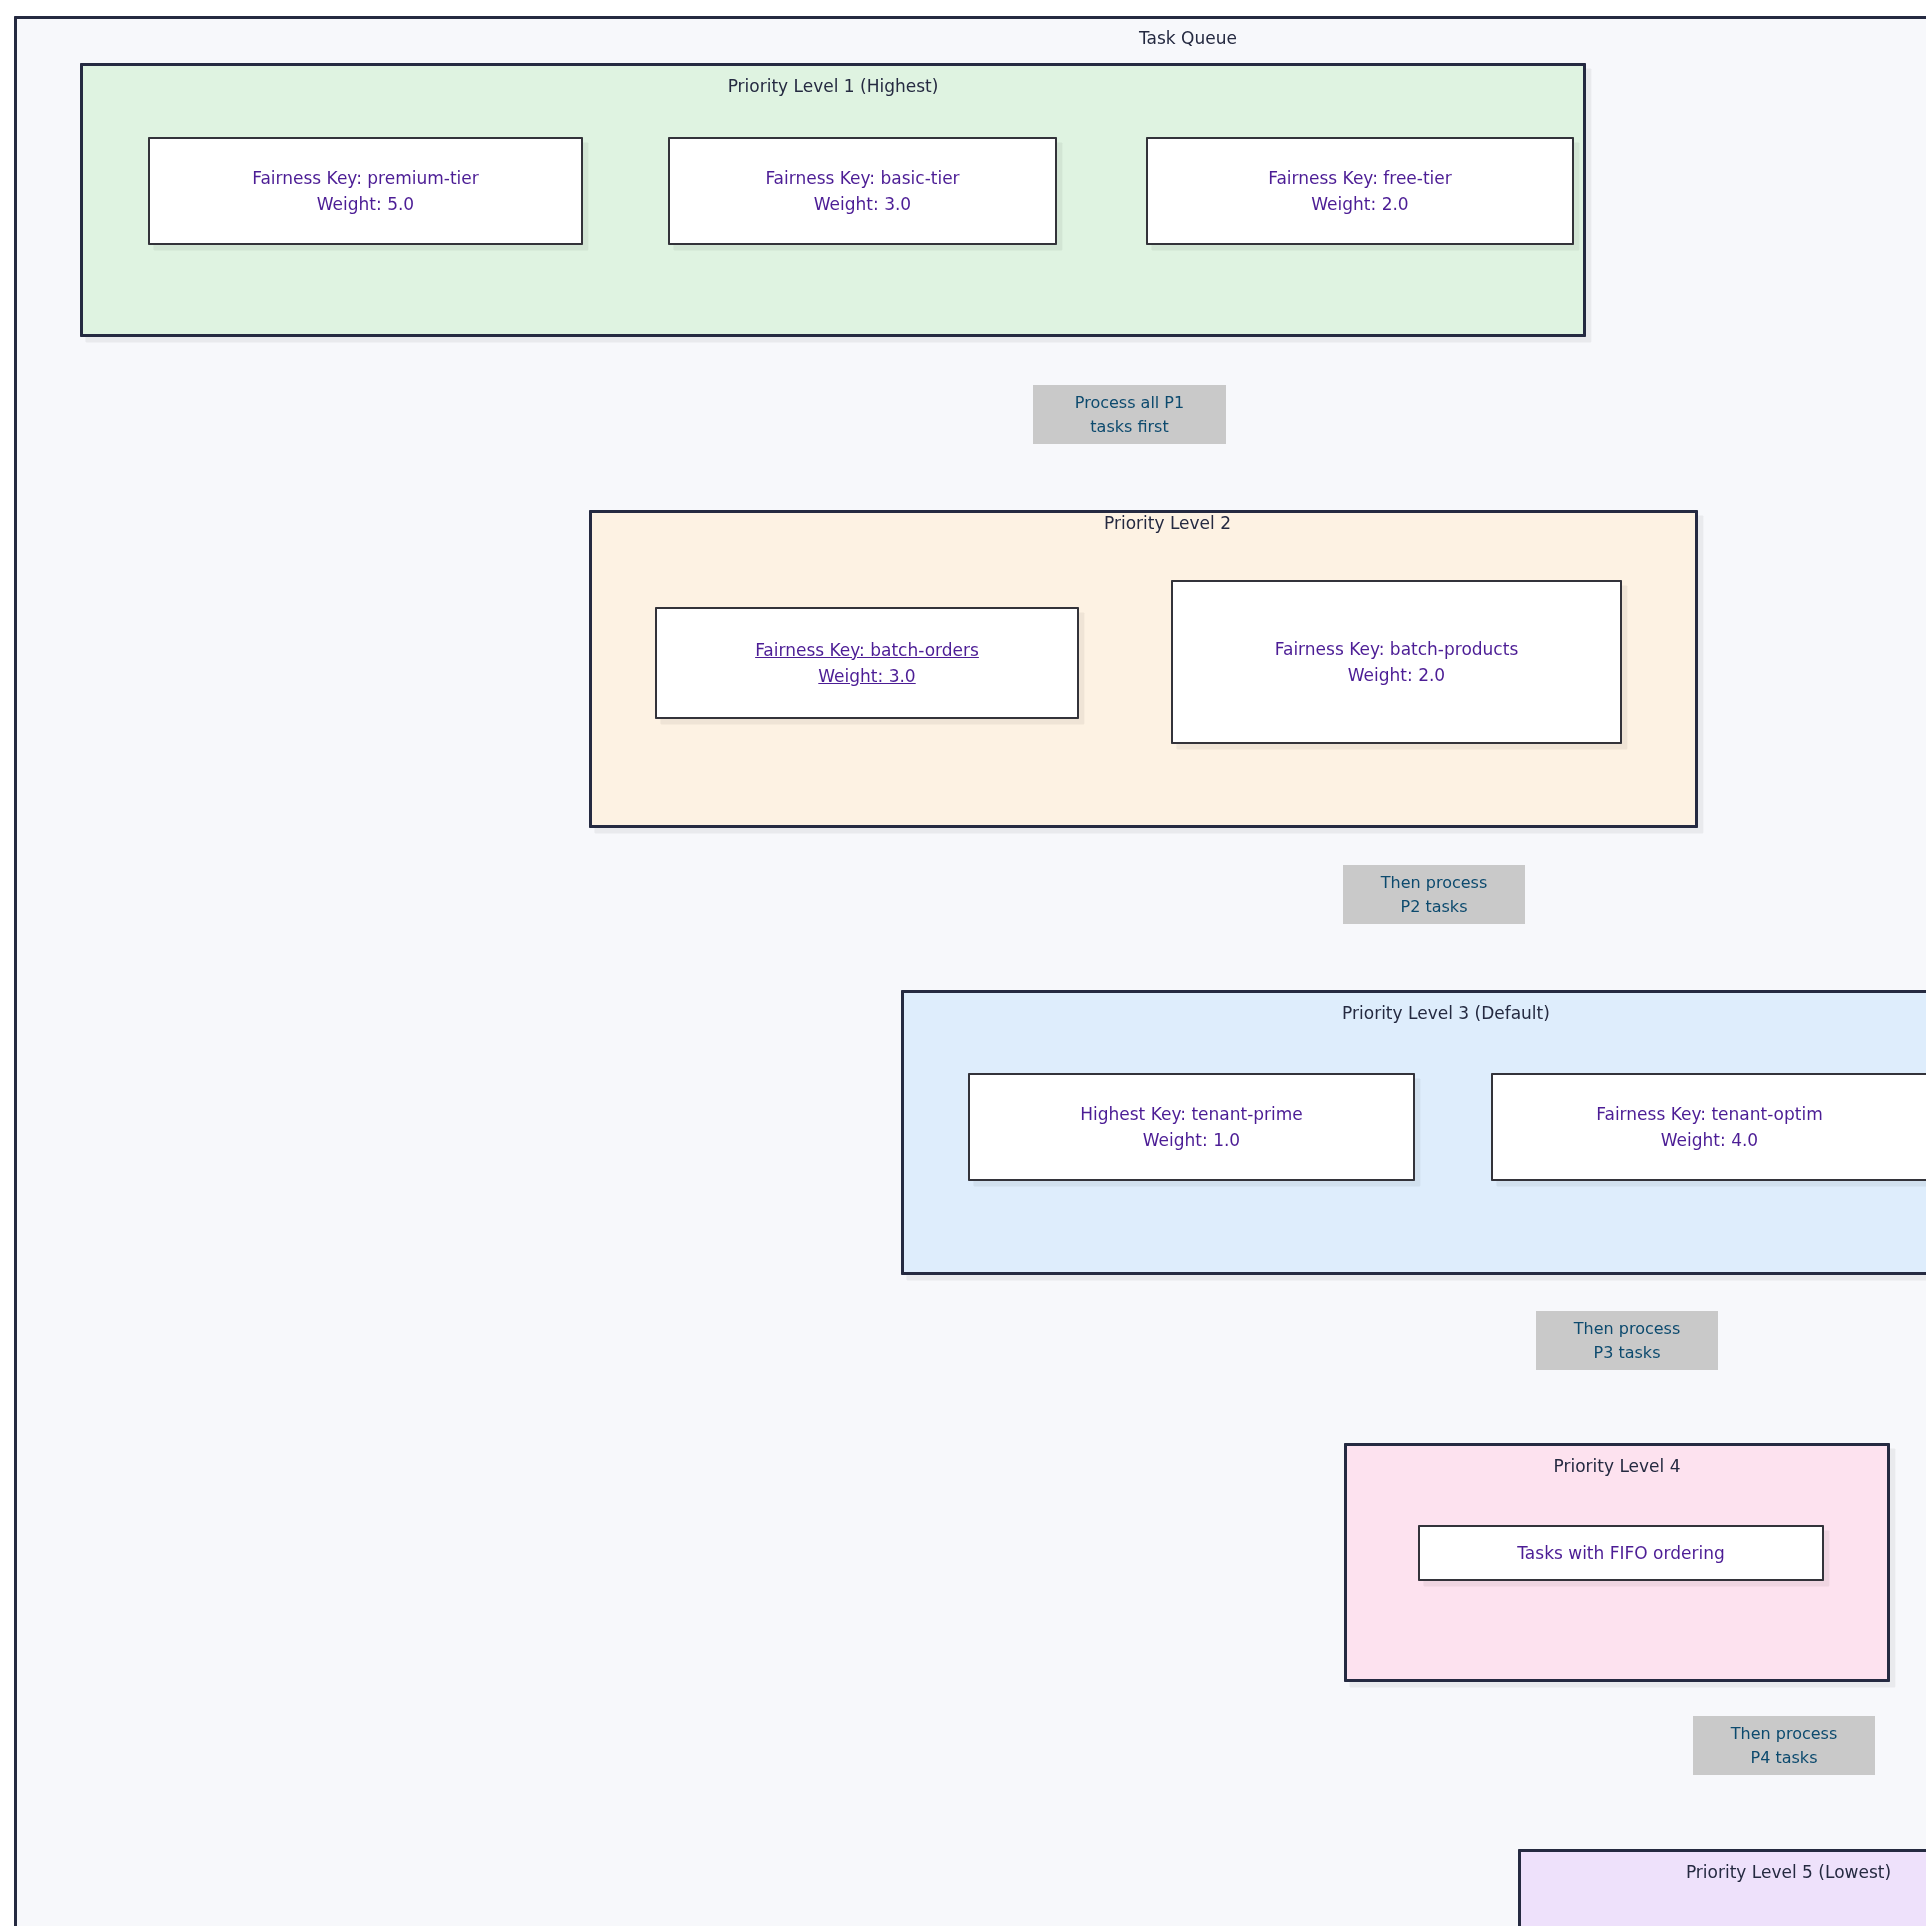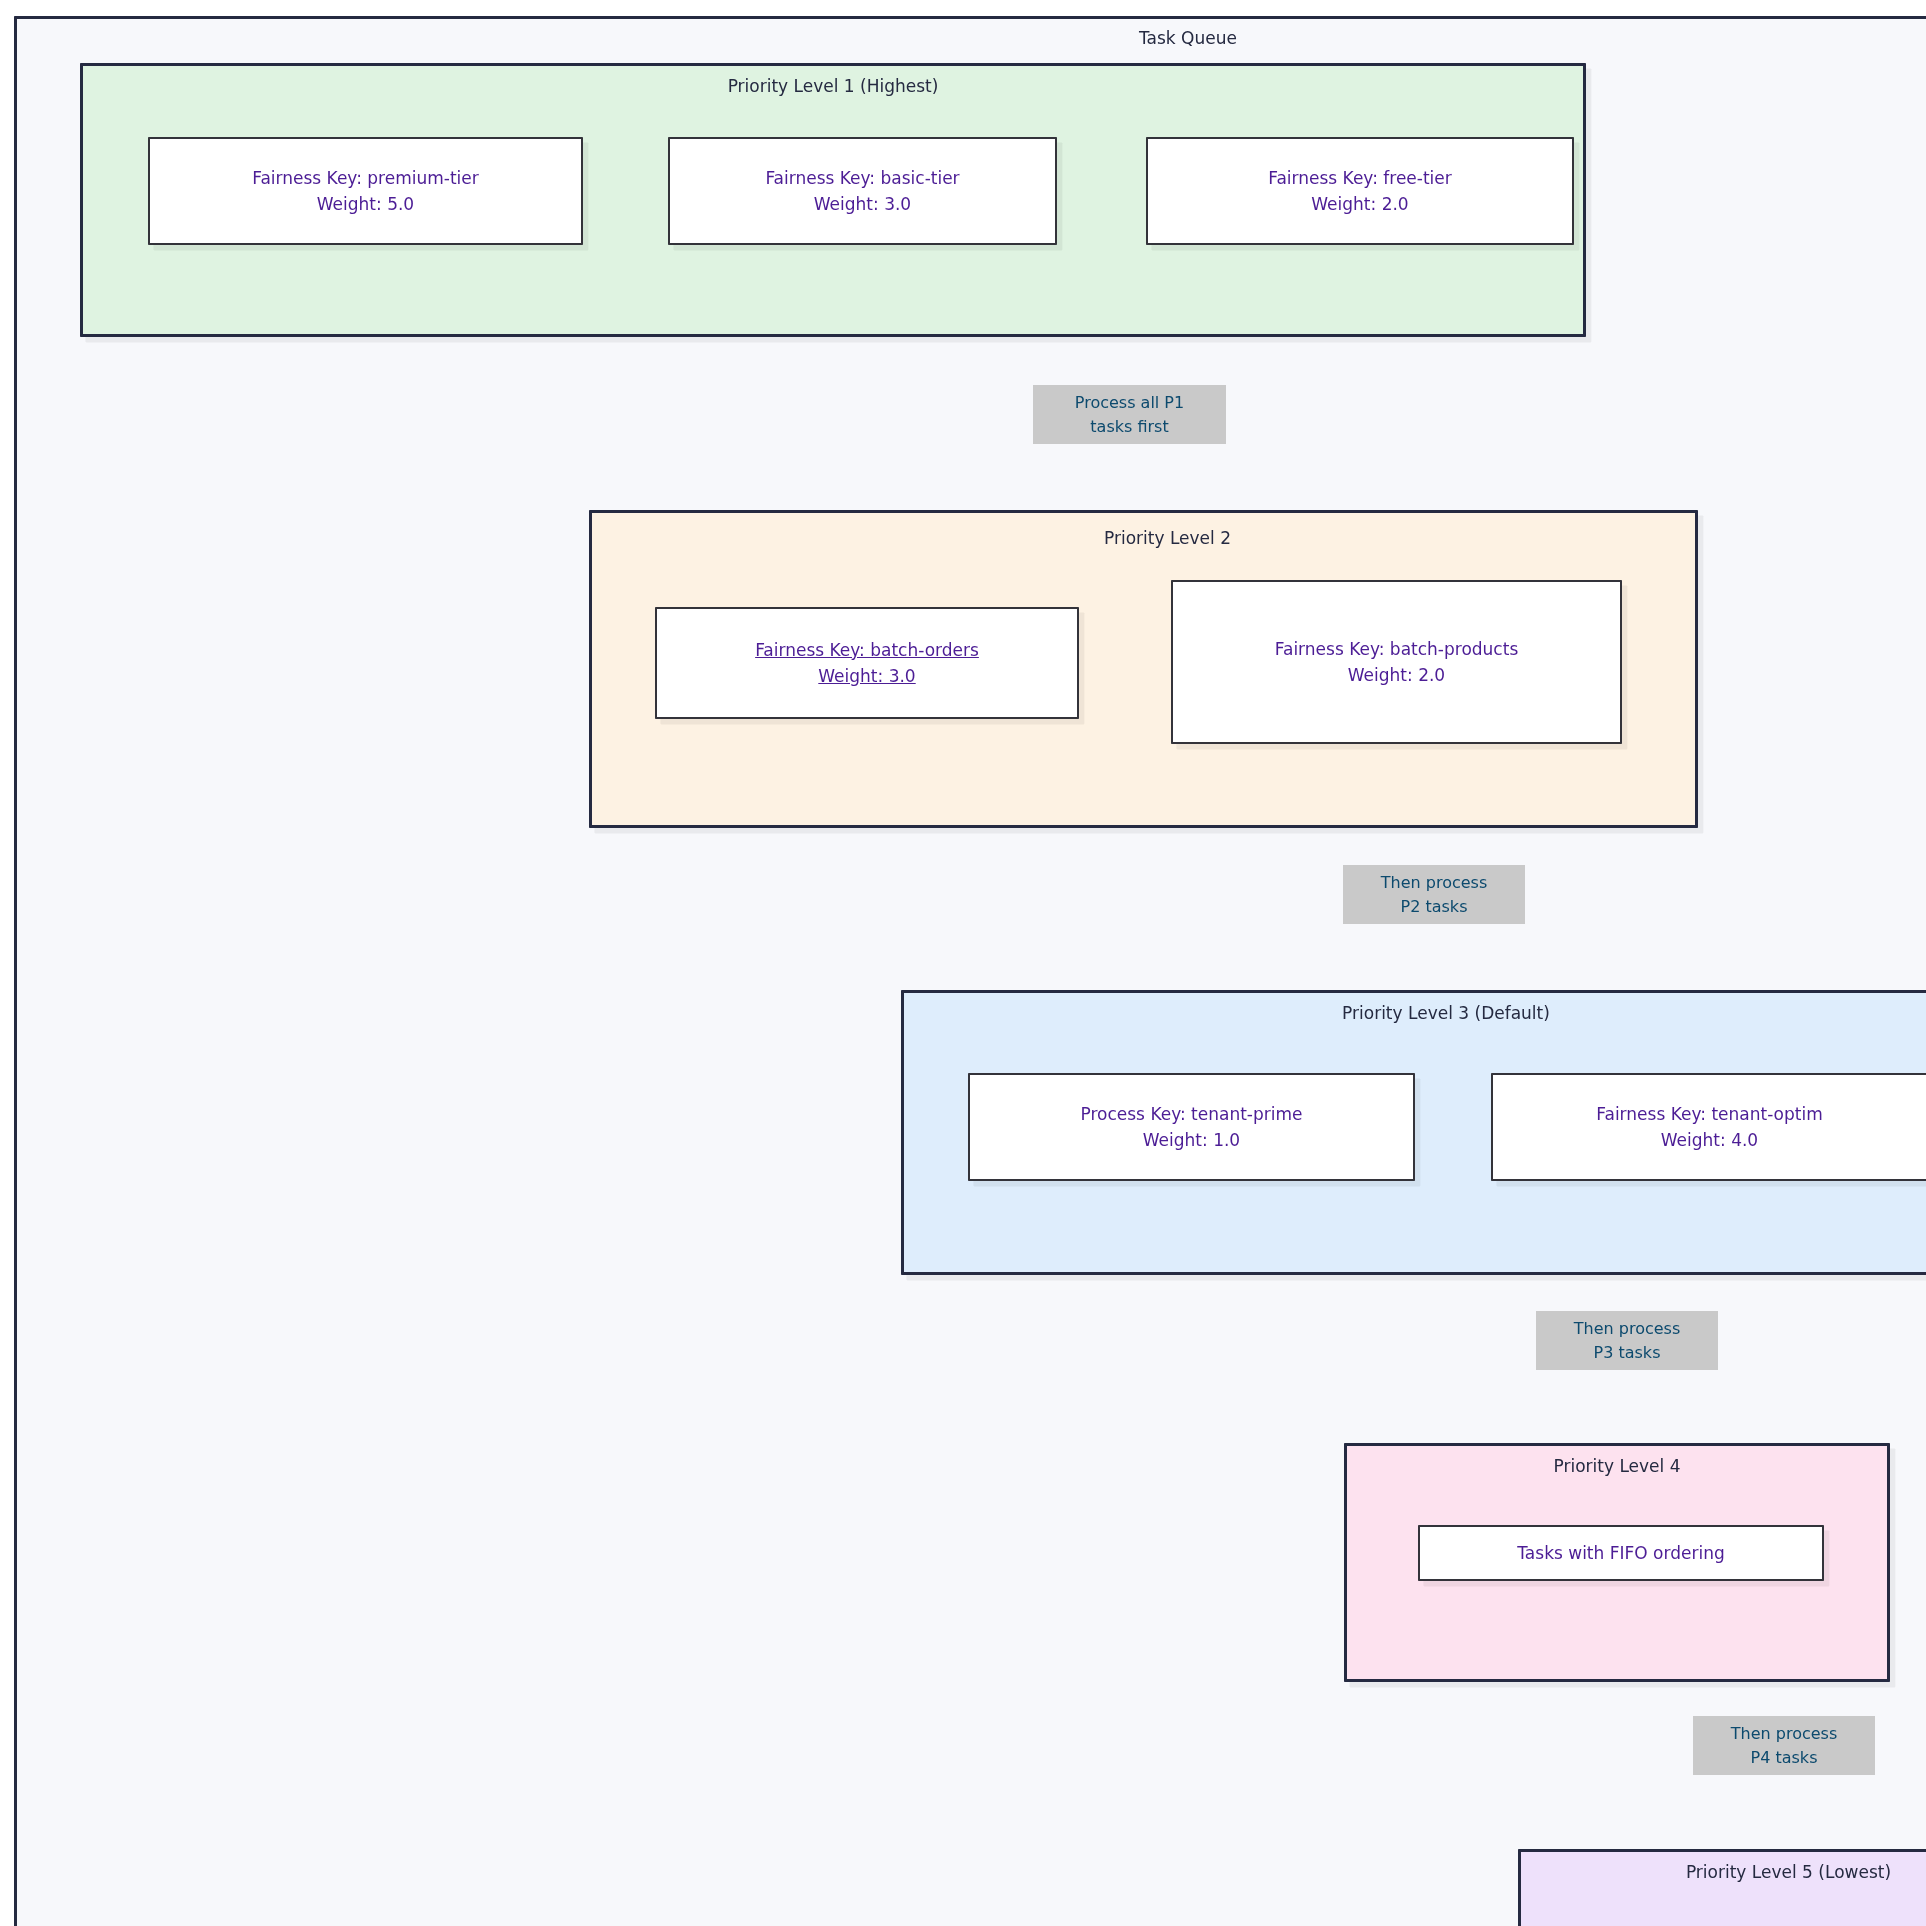--- a/index.html
+++ b/index.html
@@ -153,21 +153,21 @@
       <span class="line">Fairness Key: free-tier</span>
       <span class="line">Weight: 2.0</span>
     </div>
 
     <div class="edge-label" style="left:1033px; top:385px; width:193px; height:59px; z-index:6;">
       <span>Process all P1</span>
       <span>tasks first</span>
     </div>
 
     <div class="cluster" style="left:589px; top:510px; width:1109px; height:318px; background:#fdf2e3; z-index:2;">
-      <div class="cluster-title" style="top:16px;margin-left:48px;">Priority Level 2</div>
+      <div class="cluster-title" style="top:1px;margin-left:48px;">Priority Level 2</div>
     </div>
 
     <div class="node" style="left:655px; top:607px; width:424px; height:112px; z-index:3;text-decoration:underline;">
       <span class="line">Fairness Key: batch-orders</span>
       <span class="line">Weight: 3.0</span>
     </div>
 
     <div class="node wrap" style="left:1171px; top:580px; width:451px; height:164px; z-index:3;">
       <span class="line">Fairness Key: batch-products</span>
       <span class="line">Weight: 2.0</span>
@@ -176,21 +176,21 @@
     <div class="edge-label" style="left:1343px; top:865px; width:182px; height:59px; z-index:6;">
       <span>Then process</span>
       <span>P2 tasks</span>
     </div>
 
     <div class="cluster" style="left:901px; top:990px; width:1090px; height:285px; background:#deedfc; z-index:2;">
       <div class="cluster-title" style="top:10.8px;">Priority Level 3 (Default)</div>
     </div>
 
     <div class="node" style="left:968px; top:1073px; width:447px; height:108px; z-index:3;">
-      <span class="line">Process Key: tenant-prime</span>
+      <span class="line">Highest Key: tenant-prime</span>
       <span class="line">Weight: 1.0</span>
     </div>
 
     <div class="node" style="left:1491px; top:1073px; width:437px; height:108px; z-index:3;">
       <span class="line">Fairness Key: tenant-optim</span>
       <span class="line">Weight: 4.0</span>
     </div>
 
     <div class="edge-label" style="left:1536px; top:1311px; width:182px; height:59px; z-index:6;">
       <span>Then process</span>

